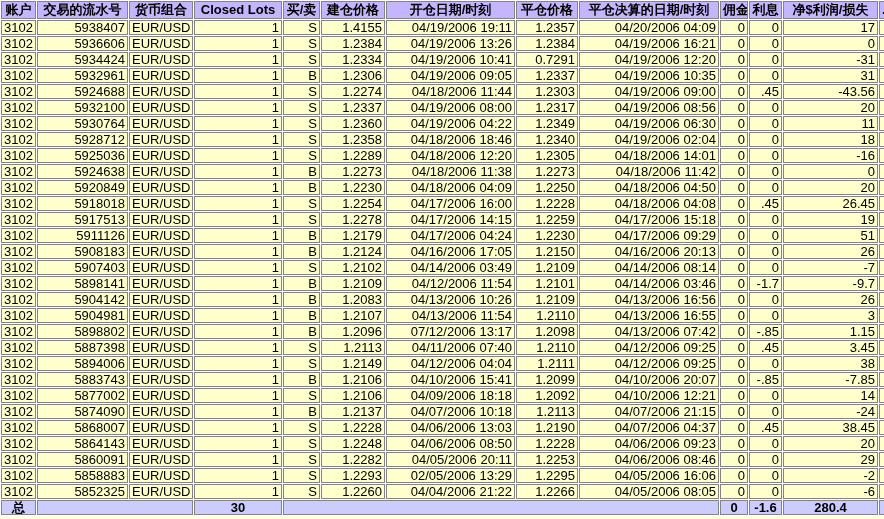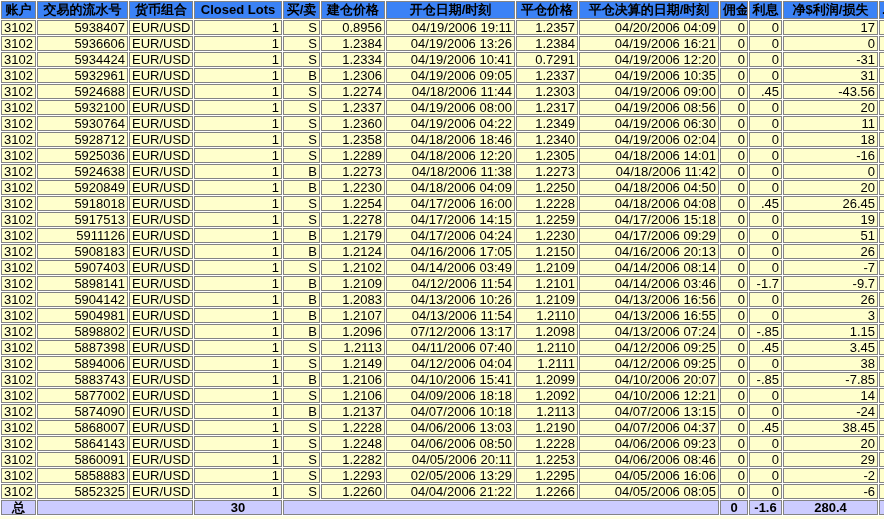--- a/index.html
+++ b/index.html
@@ -22,21 +22,21 @@
     box-sizing: border-box;
     border: 1px solid #848484;
     overflow: hidden;
     white-space: nowrap;
     font-size: 13px;
     padding: 0 2px;
   }
   th {
     height: 18px;
     line-height: 16px;
-    background: #3b82f6;
+    background: #c4b5fd;
     font-weight: bold;
     text-align: center;
   }
   th.partial { text-align: left; }
   td {
     height: 15px;
     line-height: 13px;
     background: #ffffcc;
     text-align: right;
   }
@@ -83,21 +83,21 @@
       <th class="partial">.</th>
     </tr>
   </thead>
   <tbody>
       <tr>
         <td class="c0">3102</td>
         <td class="c1">5938407</td>
         <td class="c2">EUR/USD</td>
         <td class="c3">1</td>
         <td class="c4">S</td>
-        <td class="c5">0.8956</td>
+        <td class="c5">1.4155</td>
         <td class="c6">04/19/2006 19:11</td>
         <td class="c7">1.2357</td>
         <td class="c8">04/20/2006 04:09</td>
         <td class="c9">0</td>
         <td class="c10">0</td>
         <td class="c11">17</td>
         <td class="c12"></td>
       </tr>
       <tr>
         <td class="c0">3102</td>
@@ -371,21 +371,21 @@
       </tr>
       <tr>
         <td class="c0">3102</td>
         <td class="c1">5898802</td>
         <td class="c2">EUR/USD</td>
         <td class="c3">1</td>
         <td class="c4">B</td>
         <td class="c5">1.2096</td>
         <td class="c6">07/12/2006 13:17</td>
         <td class="c7">1.2098</td>
-        <td class="c8">04/13/2006 07:24</td>
+        <td class="c8">04/13/2006 07:42</td>
         <td class="c9">0</td>
         <td class="c10">-.85</td>
         <td class="c11">1.15</td>
         <td class="c12"></td>
       </tr>
       <tr>
         <td class="c0">3102</td>
         <td class="c1">5887398</td>
         <td class="c2">EUR/USD</td>
         <td class="c3">1</td>
@@ -446,21 +446,21 @@
       </tr>
       <tr>
         <td class="c0">3102</td>
         <td class="c1">5874090</td>
         <td class="c2">EUR/USD</td>
         <td class="c3">1</td>
         <td class="c4">B</td>
         <td class="c5">1.2137</td>
         <td class="c6">04/07/2006 10:18</td>
         <td class="c7">1.2113</td>
-        <td class="c8">04/07/2006 13:15</td>
+        <td class="c8">04/07/2006 21:15</td>
         <td class="c9">0</td>
         <td class="c10">0</td>
         <td class="c11">-24</td>
         <td class="c12"></td>
       </tr>
       <tr>
         <td class="c0">3102</td>
         <td class="c1">5868007</td>
         <td class="c2">EUR/USD</td>
         <td class="c3">1</td>

